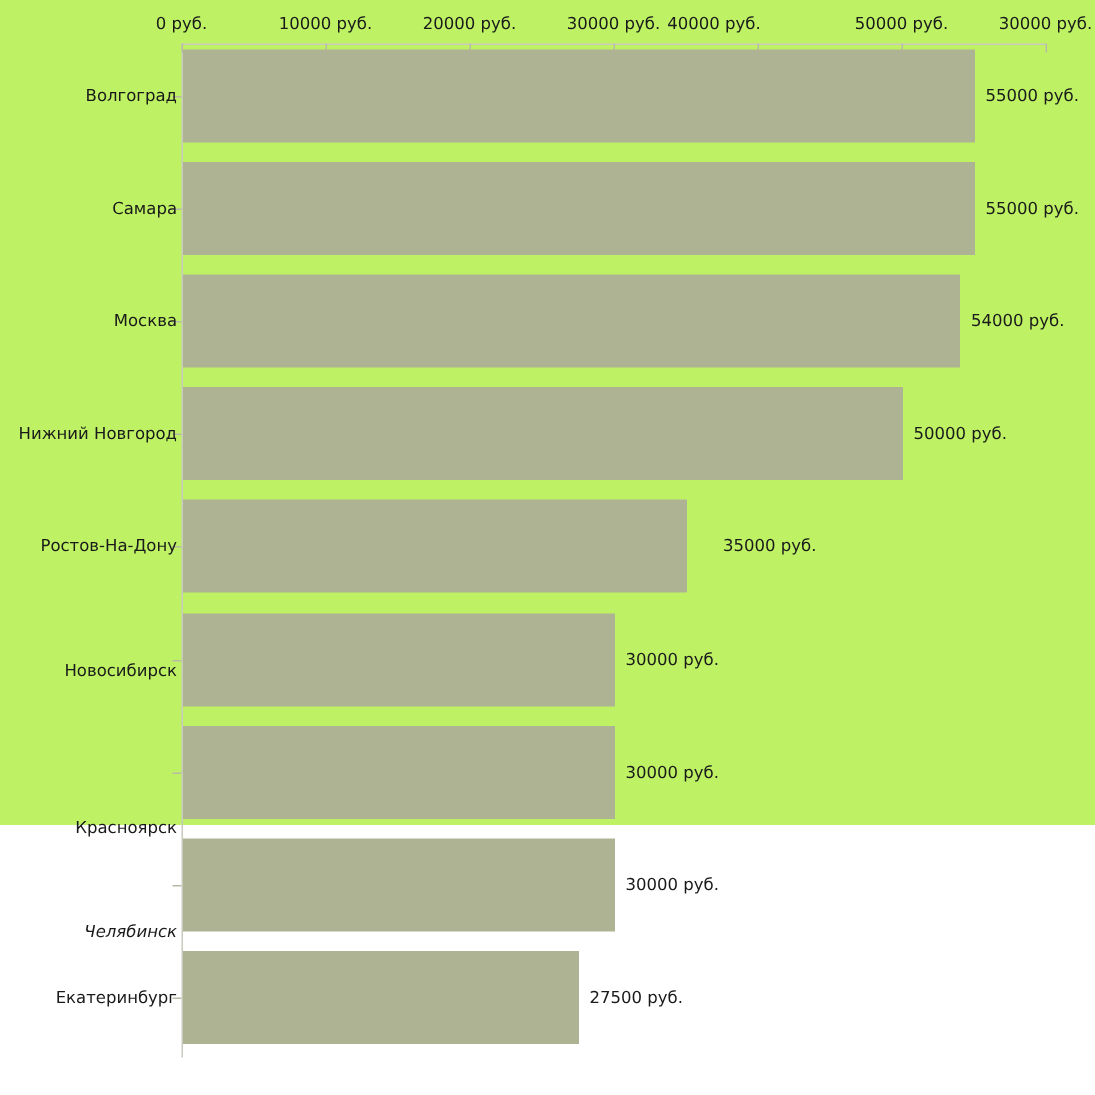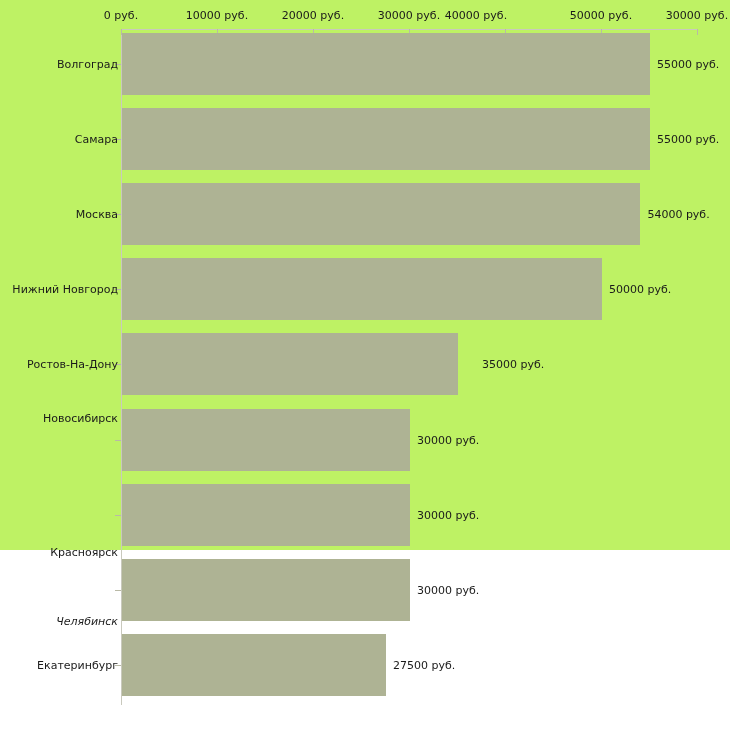--- a/index.html
+++ b/index.html
@@ -119,21 +119,21 @@
       <div class="cat-label" style="top: 64px;">Волгоград</div>
       <div class="cat-tick" style="top: 139px;"></div>
       <div class="cat-label" style="top: 139.1px;">Самара</div>
       <div class="cat-tick" style="top: 214px;"></div>
       <div class="cat-label" style="top: 214.2px;">Москва</div>
       <div class="cat-tick" style="top: 289px;"></div>
       <div class="cat-label" style="top: 289.3px;">Нижний Новгород</div>
       <div class="cat-tick" style="top: 364px;"></div>
       <div class="cat-label" style="top: 364.4px;">Ростов-На-Дону</div>
       <div class="cat-tick" style="top: 440px;"></div>
-      <div class="cat-label" style="top: 418px;">Новосибирск</div>
+      <div class="cat-label" style="top: 447px;">Новосибирск</div>
       <div class="cat-tick" style="top: 515px;"></div>
       <div class="cat-label" style="top: 514.6px; margin-top: 37px;">Красноярск</div>
       <div class="cat-tick" style="top: 590px;"></div>
       <div class="cat-label" style="top: 621px; font-style: italic;">Челябинск</div>
       <div class="cat-tick" style="top: 665px;"></div>
       <div class="cat-label" style="top: 664.8px;">Екатеринбург</div>
     </div>
   <div id="bars">
       <div class="bar" title="Волгоград: 55000 руб." style="top: 33px; height: 62px; width: 528px; background: rgb(174, 179, 148);"></div>
       <div class="bar-value" style="left: 657px; top: 64px;">55000 руб.</div>

